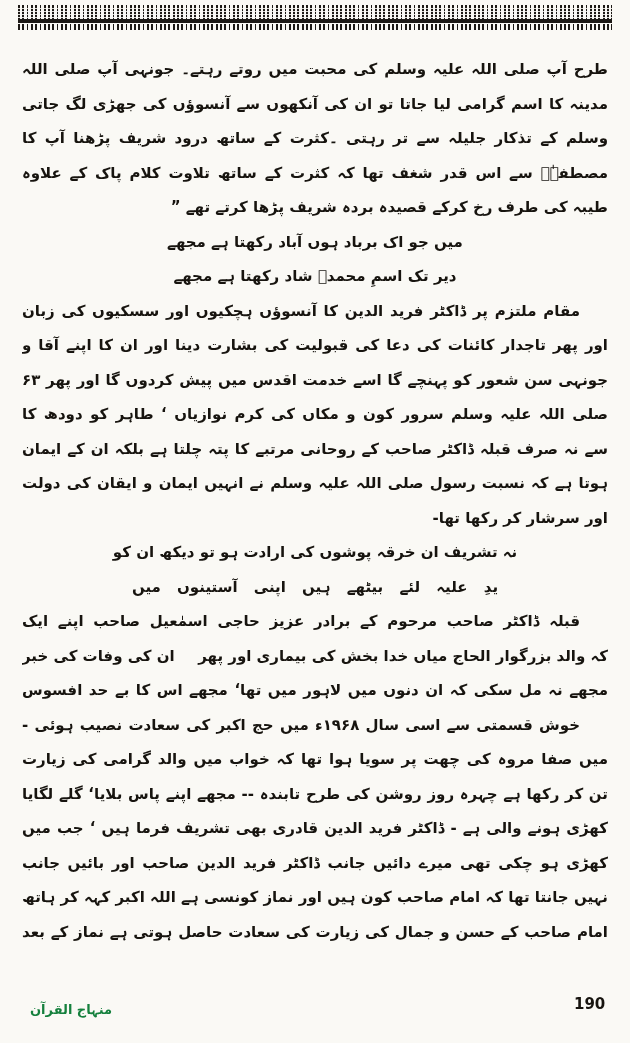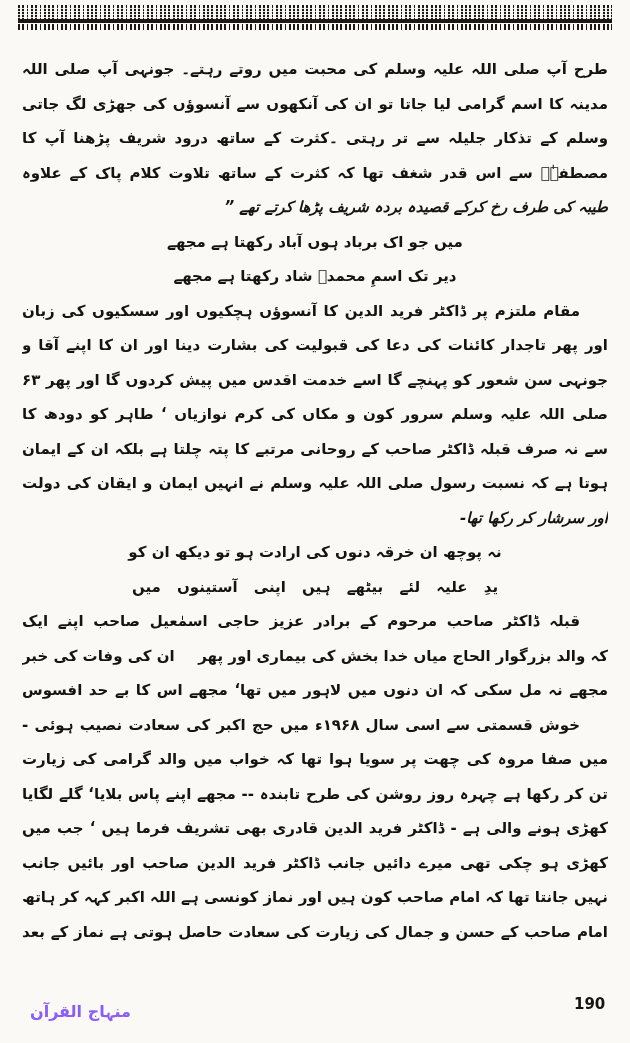--- a/index.html
+++ b/index.html
@@ -35,39 +35,39 @@
   }
   .bline{
     height:34.5px;line-height:34.5px;
     overflow:hidden;
     text-align:justify;
     -moz-text-align-last:justify;
     text-align-last:justify;
     text-justify:inter-word;
     white-space:normal;
   }
-  .bline.end{ text-align-last:right;font-style:italic; -moz-text-align-last:right; }
+  .bline.end{ text-align-last:right; -moz-text-align-last:right; }
   .bline.indent{ padding-right:28px; }
   .cline{
     height:34.5px;line-height:34.5px;
     overflow:hidden;
     text-align:left;
     text-align-last:center;
     -moz-text-align-last:center;
   }
   .cline.spread{ word-spacing:11px; }
   .splitline{
     height:34.5px;line-height:34.5px;
     display:flex;justify-content:space-between;
     overflow:hidden;white-space:nowrap;
   }
   
   .stamp{
     position:absolute;left:30px;top:1002px;
-    direction:rtl;font-weight:bold;font-size:16px;color:#8b5cf6;
+    direction:rtl;font-weight:bold;font-size:13px;color:#15803d;
     letter-spacing:.5px;
   }
   .pageno{
     position:absolute;left:574px;top:995px;
     font-weight:bold;font-size:15px;direction:rtl;
   }
 </style>
 </head>
 <body>
 
@@ -98,21 +98,21 @@
       <div class="bline indent">مقام ملتزم پر ڈاکٹر فرید الدین کا آنسوؤں ہچکیوں اور سسکیوں کی زبان میں بارگاہ خداوندی میں دعا کرنا</div>
       <div class="bline">اور پھر تاجدار کائنات کی دعا کی قبولیت کی بشارت دینا اور ان کا اپنے آقا و مولا سے وعدہ کرنا کہ حضور طاہر</div>
       <div class="bline">جونہی سن شعور کو پہنچے گا اسے خدمت اقدس میں پیش کردوں گا اور پھر ۶۳ میں حضوری کے لمحات ‘ حضور</div>
       <div class="bline">صلی اللہ علیہ وسلم سرور کون و مکاں کی کرم نوازیاں ‘ طاہر کو دودھ کا مٹکا عطا کرکے ہر ایک میں تقسیم کے حکم</div>
       <div class="bline">سے نہ صرف قبلہ ڈاکٹر صاحب کے روحانی مرتبے کا پتہ چلتا ہے بلکہ ان کے ایمان کی پختگی کا بھی اندازہ</div>
       <div class="bline">ہوتا ہے کہ نسبت رسول صلی اللہ علیہ وسلم نے انہیں ایمان و ایقان کی دولت سے کس حد تک سرفراز</div>
       <div class="bline end">اور سرشار کر رکھا تھا-</div>
     </div>
 
     <div>
-      <div class="cline">نہ پوچھ ان خرقہ دنوں کی ارادت ہو تو دیکھ ان کو</div>
+      <div class="cline">نہ تشریف ان خرقہ پوشوں کی ارادت ہو تو دیکھ ان کو</div>
       <div class="cline spread">یدِ علیہ لئے بیٹھے ہیں اپنی آستینوں میں</div>
     </div>
 
     <div>
       <div class="bline indent">قبلہ ڈاکٹر صاحب مرحوم کے برادر عزیز حاجی اسمٰعیل صاحب اپنے ایک مکتوب میں رقمطراز ہیں</div>
       <div class="splitline">
         <span>کہ والد بزرگوار الحاج میاں خدا بخش کی بیماری اور پھر</span>
         <span>ان کی وفات کی خبر</span>
       </div>
       <div class="bline">مجھے نہ مل سکی کہ ان دنوں میں لاہور میں تھا‘ مجھے اس کا بے حد افسوس تھا اور ملال بھی لیکن تلافی کی کوئی</div>

